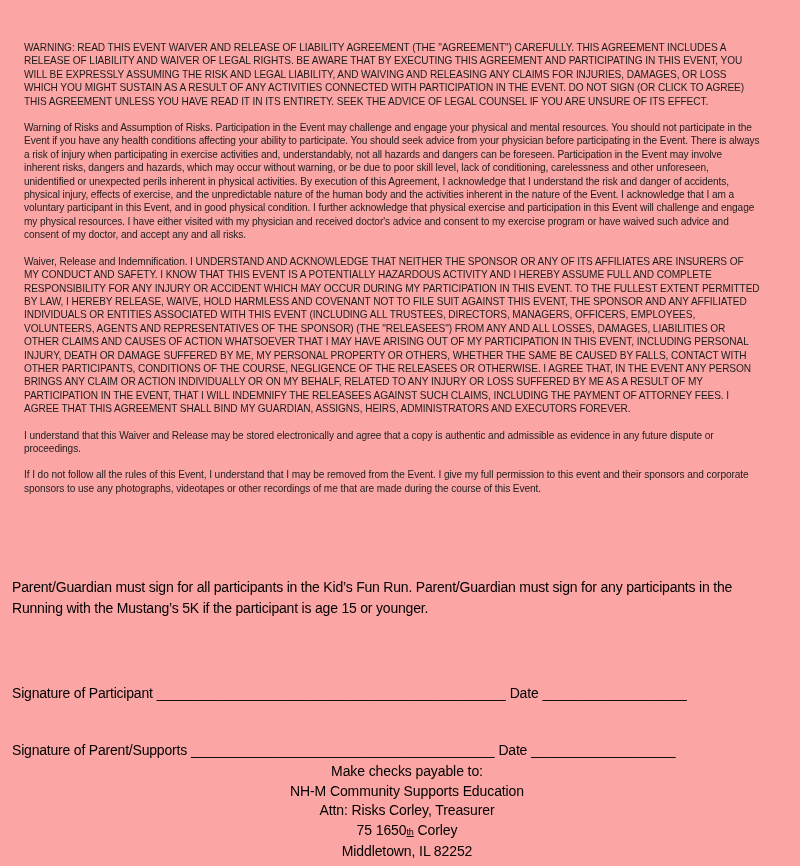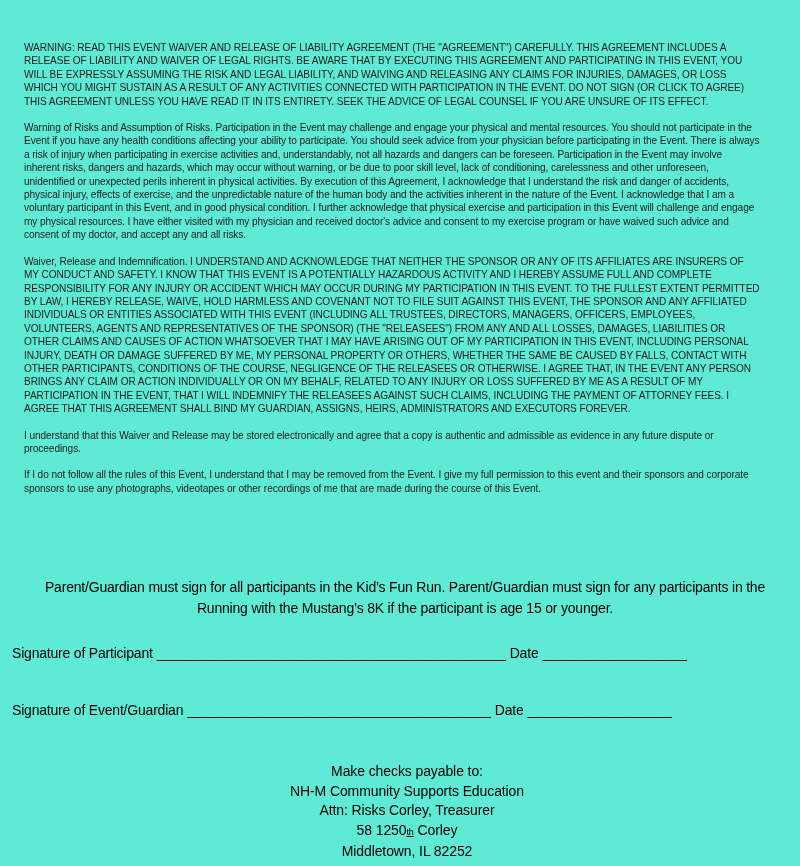--- a/index.html
+++ b/index.html
@@ -1,19 +1,19 @@
 <!DOCTYPE html>
 <html><head>
 <meta charset="utf-8">
 <style>
   html,body{margin:0;padding:0;background:#fff;}
   .page{
     position:relative;
     width:800px;height:866px;
-    background:#5eead4;
+    background:#fca5a5;
     font-family:"Liberation Sans",sans-serif;
     color:#000000;
     overflow:hidden;
   }
   
   .legal{
     position:absolute;
     left:24px;top:41px;
     width:800px;
     transform:scaleX(0.92);
@@ -28,28 +28,28 @@
   }
   
   .notice{
     position:absolute;
     left:12px;top:577px;
     width:786px;
     font-size:14px;
     letter-spacing:-0.2px;
     line-height:21px;
     white-space:nowrap;
-    text-align:center;
   }
   .sigrow{
     position:absolute;
     left:12px;
     font-size:14px;
     letter-spacing:-0.2px;
     white-space:nowrap;
+    margin-top:40px;
   }
   .sigrow .gap{display:inline-block;width:4px;}
   .checks{
     position:absolute;
     left:0;top:762px;
     width:800px;
     text-align:center;
     font-size:14px;
     letter-spacing:-0.1px;
     line-height:19.5px;
@@ -65,32 +65,32 @@
   <div class="legal">
     <p>WARNING: READ THIS EVENT WAIVER AND RELEASE OF LIABILITY AGREEMENT (THE "AGREEMENT") CAREFULLY. THIS AGREEMENT INCLUDES A RELEASE OF LIABILITY AND WAIVER OF LEGAL RIGHTS. BE AWARE THAT BY EXECUTING THIS AGREEMENT AND PARTICIPATING IN THIS EVENT, YOU WILL BE EXPRESSLY ASSUMING THE RISK AND LEGAL LIABILITY, AND WAIVING AND RELEASING ANY CLAIMS FOR INJURIES, DAMAGES, OR LOSS WHICH YOU MIGHT SUSTAIN AS A RESULT OF ANY ACTIVITIES CONNECTED WITH PARTICIPATION IN THE EVENT.  DO NOT SIGN (OR CLICK TO AGREE) THIS AGREEMENT UNLESS YOU HAVE READ IT IN ITS ENTIRETY. SEEK THE ADVICE OF LEGAL COUNSEL IF YOU ARE UNSURE OF ITS EFFECT.</p>
     <p>Warning of Risks and Assumption of Risks.  Participation in the Event may challenge and engage your physical and mental resources.  You should not participate in the Event if you have any health conditions affecting your ability to participate.  You should seek advice from your physician before participating in the Event.  There is always a risk of injury when participating in exercise activities and, understandably, not all hazards and dangers can be foreseen.  Participation in the Event may involve inherent risks, dangers and hazards, which may occur without warning, or be due to poor skill level, lack of conditioning, carelessness and other unforeseen, unidentified or unexpected perils inherent in physical activities.  By execution of this Agreement, I acknowledge that I understand the risk and danger of accidents, physical injury, effects of exercise, and the unpredictable nature of the human body and the activities inherent in the nature of the Event.  I acknowledge that I am a voluntary participant in this Event, and in good physical condition. I further acknowledge that physical exercise and participation in this Event will challenge and engage my physical resources.  I have either visited with my physician and received doctor's advice and consent to my exercise program or have waived such advice and consent of my doctor, and accept any and all risks.</p>
     <p>Waiver, Release and Indemnification.  I UNDERSTAND AND ACKNOWLEDGE THAT NEITHER THE SPONSOR OR ANY OF ITS AFFILIATES ARE INSURERS OF MY CONDUCT AND SAFETY.  I KNOW THAT THIS EVENT IS A POTENTIALLY HAZARDOUS ACTIVITY AND I HEREBY ASSUME FULL AND COMPLETE RESPONSIBILITY FOR ANY INJURY OR ACCIDENT WHICH MAY OCCUR DURING MY PARTICIPATION IN THIS EVENT. TO THE FULLEST EXTENT PERMITTED BY LAW, I HEREBY RELEASE, WAIVE, HOLD HARMLESS AND COVENANT NOT TO FILE SUIT AGAINST THIS EVENT, THE SPONSOR AND ANY AFFILIATED INDIVIDUALS OR ENTITIES ASSOCIATED WITH THIS EVENT (INCLUDING ALL TRUSTEES, DIRECTORS, MANAGERS, OFFICERS, EMPLOYEES, VOLUNTEERS, AGENTS AND REPRESENTATIVES OF THE SPONSOR) (THE "RELEASEES") FROM ANY AND ALL LOSSES, DAMAGES, LIABILITIES OR OTHER CLAIMS AND CAUSES OF ACTION WHATSOEVER THAT I MAY HAVE ARISING OUT OF MY PARTICIPATION IN THIS EVENT, INCLUDING PERSONAL INJURY, DEATH OR DAMAGE SUFFERED BY ME, MY PERSONAL PROPERTY OR OTHERS, WHETHER THE SAME BE CAUSED BY FALLS, CONTACT WITH OTHER PARTICIPANTS, CONDITIONS OF THE COURSE, NEGLIGENCE OF THE RELEASEES OR OTHERWISE. I AGREE THAT, IN THE EVENT ANY PERSON BRINGS ANY CLAIM OR ACTION INDIVIDUALLY OR ON MY BEHALF, RELATED TO ANY INJURY OR LOSS SUFFERED BY ME AS A RESULT OF MY PARTICIPATION IN THE EVENT, THAT I WILL INDEMNIFY THE RELEASEES AGAINST SUCH CLAIMS, INCLUDING THE PAYMENT OF ATTORNEY FEES. I AGREE THAT THIS AGREEMENT SHALL BIND MY GUARDIAN, ASSIGNS, HEIRS, ADMINISTRATORS AND EXECUTORS FOREVER.</p>
     <p>I understand that this Waiver and Release may be stored electronically and agree that a copy is authentic and admissible as evidence in any future dispute or proceedings.</p>
     <p>If I do not follow all the rules of this Event, I understand that I may be removed from the Event. I give my full permission to this event and their sponsors and corporate sponsors to use any photographs, videotapes or other recordings of me that are made during the course of this Event.</p>
   </div>
 
   <div class="notice">
     <div>Parent/Guardian must sign for all participants in the Kid’s Fun Run. Parent/Guardian must sign for any participants in the</div>
-    <div>Running with the Mustang’s 8K if the participant is age 15 or younger.</div>
+    <div>Running with the Mustang’s 5K if the participant is age 15 or younger.</div>
   </div>
 
   <div class="sigrow" style="top:645px;">
     <span>Signature of Participant</span><span class="gap"></span><span>______________________________________________</span><span class="gap"></span><span>Date</span><span class="gap"></span><span>___________________</span>
   </div>
 
   <div class="sigrow" style="top:702px;">
-    <span>Signature of Event/Guardian</span><span class="gap"></span><span>________________________________________</span><span class="gap"></span><span>Date</span><span class="gap"></span><span>___________________</span>
+    <span>Signature of Parent/Supports</span><span class="gap"></span><span>________________________________________</span><span class="gap"></span><span>Date</span><span class="gap"></span><span>___________________</span>
   </div>
 
   <div class="checks">
     <div>Make checks payable to:</div>
     <div>NH-M Community Supports Education</div>
     <div>Attn: Risks Corley, Treasurer</div>
-    <div><span>58 1250</span><span class="ordinal">th</span><span> Corley</span></div>
+    <div><span>75 1650</span><span class="ordinal">th</span><span> Corley</span></div>
     <div>Middletown, IL 82252</div>
   </div>
 
 </div>
 
 </body></html>

